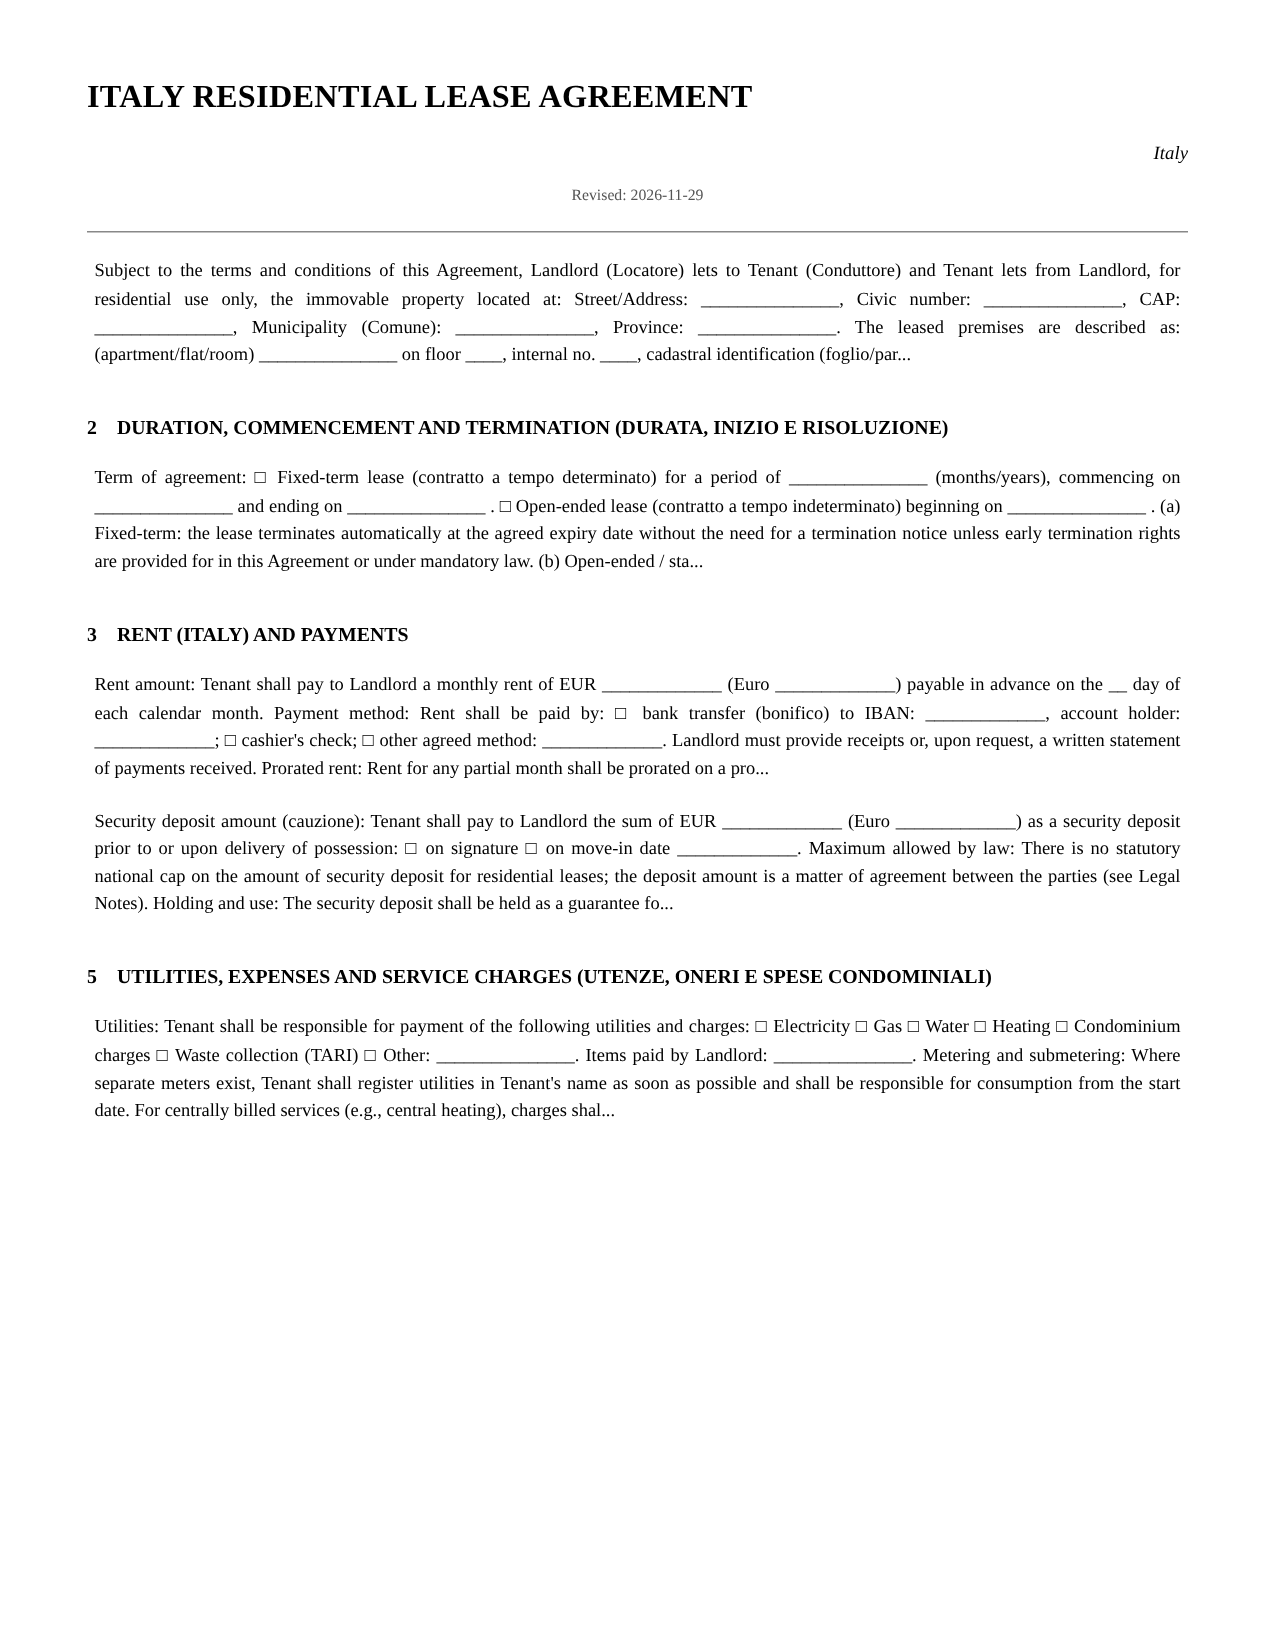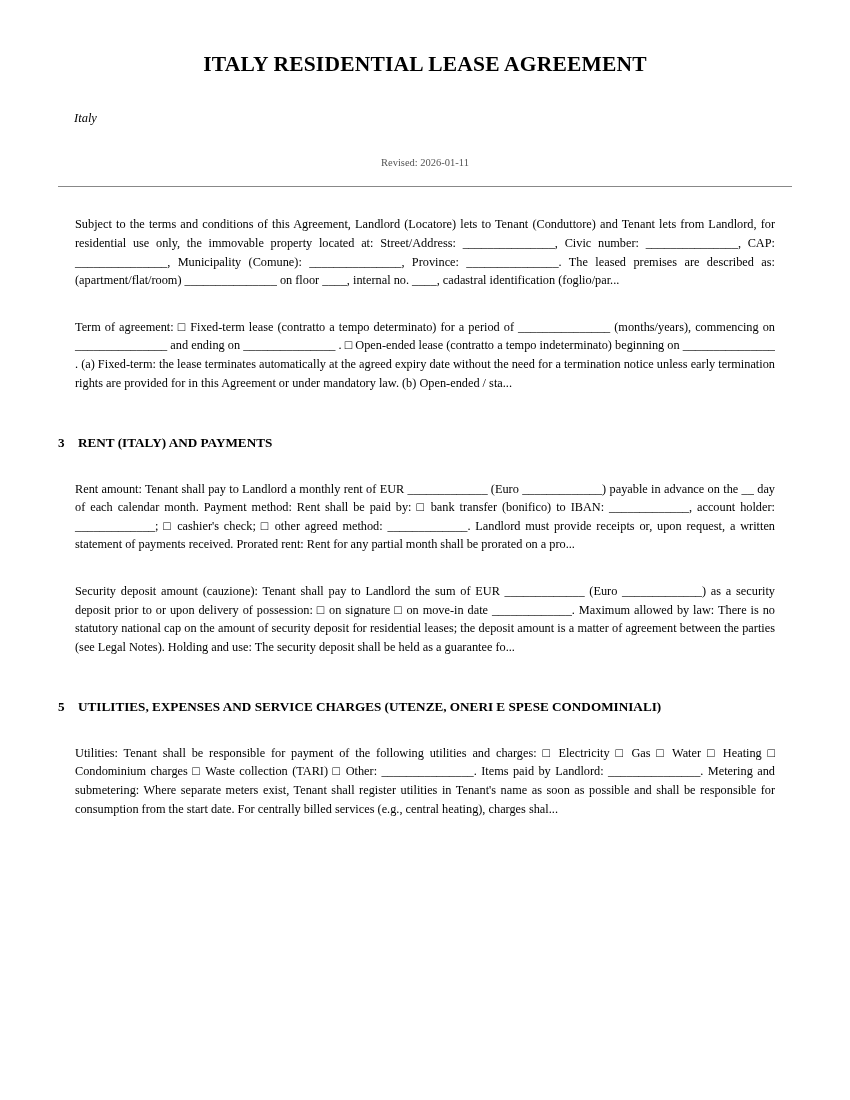--- a/index.html
+++ b/index.html
@@ -15,33 +15,33 @@
     overflow: hidden;
   }
   .page {
     width: 850px;
     height: 1100px;
     position: relative;
     box-sizing: border-box;
     padding: 0 58px;
   }
   .doc-title {
-    text-align: center;
+    text-align: left;
     font-size: 21.5px;
     font-weight: bold;
     letter-spacing: 0.2px;
     margin: 0;
     padding-top: 52px;
     line-height: 1.2;
   }
   .doc-subtitle {
-    text-align: left;
+    text-align: right;
     font-style: italic;
     font-size: 12.5px;
-    margin: 16px;
+    margin: 0;
     padding-top: 17px;
     line-height: 1.2;
   }
   .doc-revised {
     text-align: center;
     font-size: 10.5px;
     color: #555555;
     margin: 0;
     padding-top: 15px;
     line-height: 1.2;
@@ -66,43 +66,44 @@
   }
   .section-num {
     display: inline-block;
     min-width: 20px;
   }
   .section-body {
     font-size: 12.3px;
     line-height: 18.6px;
     text-align: justify;
     text-justify: inter-word;
-    margin: 17px;
+    margin: 5px;
     padding-top: 11px;
     hyphens: none;
   }
   .section:first-of-type .section-heading {
     padding-top: 28px;
   }
 </style>
 </head>
 <body>
 
 <div class="page">
 
   <h1 class="doc-title">ITALY RESIDENTIAL LEASE AGREEMENT</h1>
   <div class="doc-subtitle">Italy</div>
-  <div class="doc-revised">Revised: 2026-01-11</div>
+  <div class="doc-revised">Revised: 2026-11-29</div>
   <hr class="rule">
 
   <div class="section">
     <p class="section-body">Subject to the terms and conditions of this Agreement, Landlord (Locatore) lets to Tenant (Conduttore) and Tenant lets from Landlord, for residential use only, the immovable property located at: Street/Address: _______________, Civic number: _______________, CAP: _______________, Municipality (Comune): _______________, Province: _______________. The leased premises are described as: (apartment/flat/room) _______________ on floor ____, internal no. ____, cadastral identification (foglio/par...</p>
   </div>
 
   <div class="section">
+    <div class="section-heading"><span class="section-num">2</span><span>DURATION, COMMENCEMENT AND TERMINATION (DURATA, INIZIO E RISOLUZIONE)</span></div>
     <p class="section-body">Term of agreement: □ Fixed-term lease (contratto a tempo determinato) for a period of _______________ (months/years), commencing on _______________ and ending on _______________ . □ Open-ended lease (contratto a tempo indeterminato) beginning on _______________ . (a) Fixed-term: the lease terminates automatically at the agreed expiry date without the need for a termination notice unless early termination rights are provided for in this Agreement or under mandatory law. (b) Open-ended / sta...</p>
   </div>
 
   <div class="section">
     <div class="section-heading"><span class="section-num">3</span><span>RENT (ITALY) AND PAYMENTS</span></div>
     <p class="section-body">Rent amount: Tenant shall pay to Landlord a monthly rent of EUR _____________ (Euro _____________) payable in advance on the __ day of each calendar month. Payment method: Rent shall be paid by: □ bank transfer (bonifico) to IBAN: _____________, account holder: _____________; □ cashier's check; □ other agreed method: _____________. Landlord must provide receipts or, upon request, a written statement of payments received. Prorated rent: Rent for any partial month shall be prorated on a pro...</p>
   </div>
 
   <div class="section">
     <p class="section-body">Security deposit amount (cauzione): Tenant shall pay to Landlord the sum of EUR _____________ (Euro _____________) as a security deposit prior to or upon delivery of possession: □ on signature □ on move-in date _____________. Maximum allowed by law: There is no statutory national cap on the amount of security deposit for residential leases; the deposit amount is a matter of agreement between the parties (see Legal Notes). Holding and use: The security deposit shall be held as a guarantee fo...</p>

